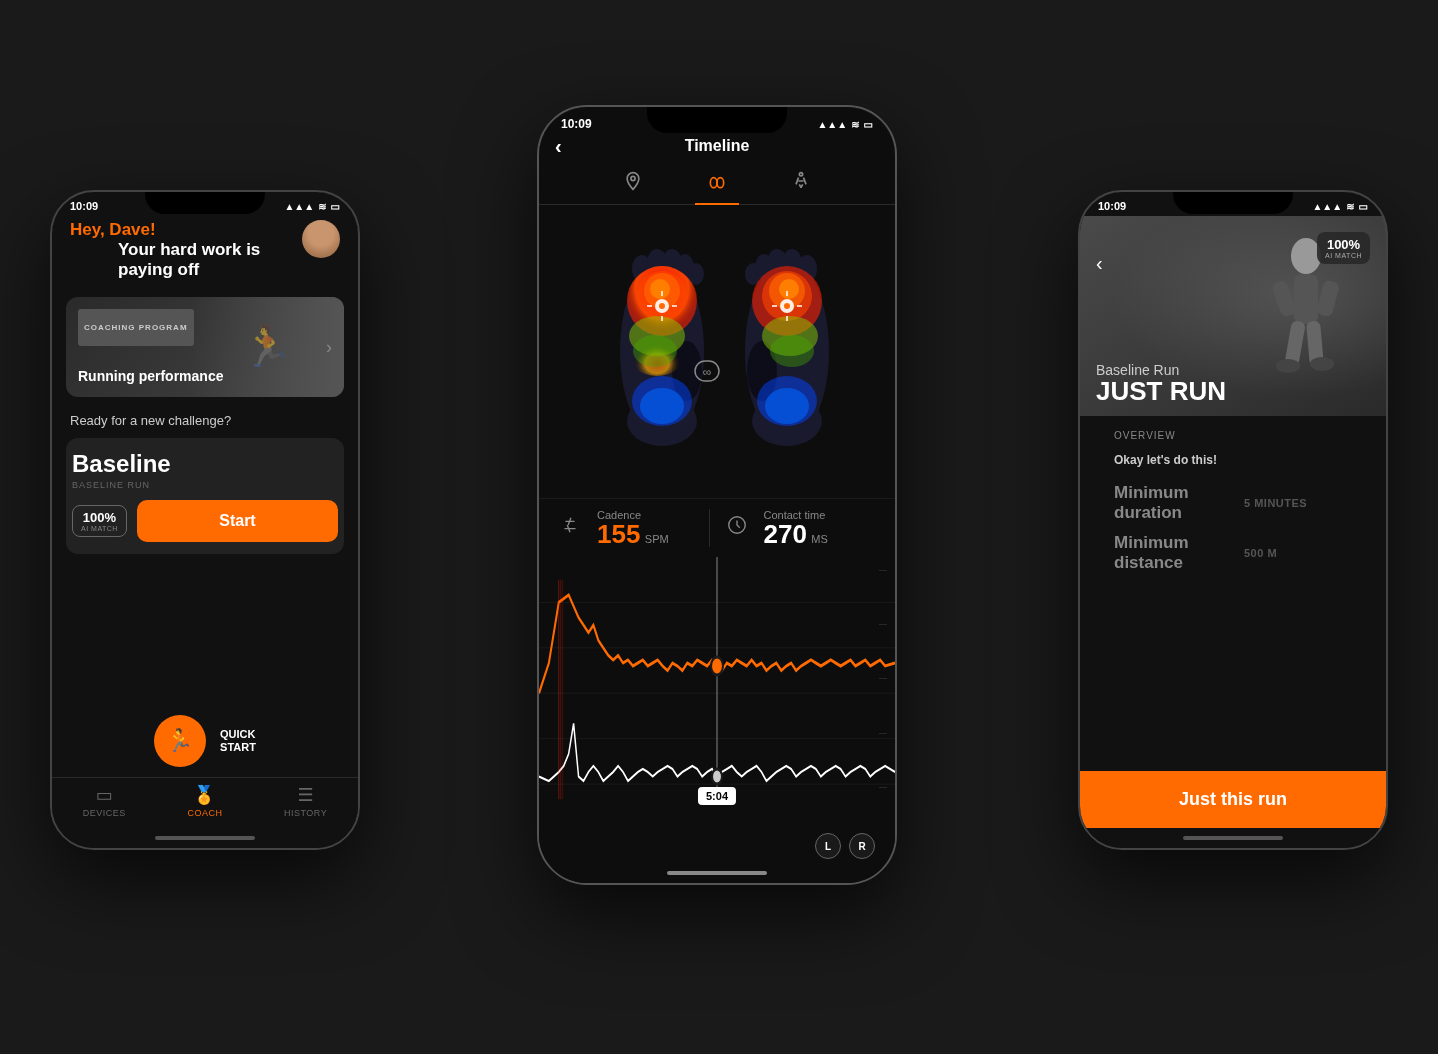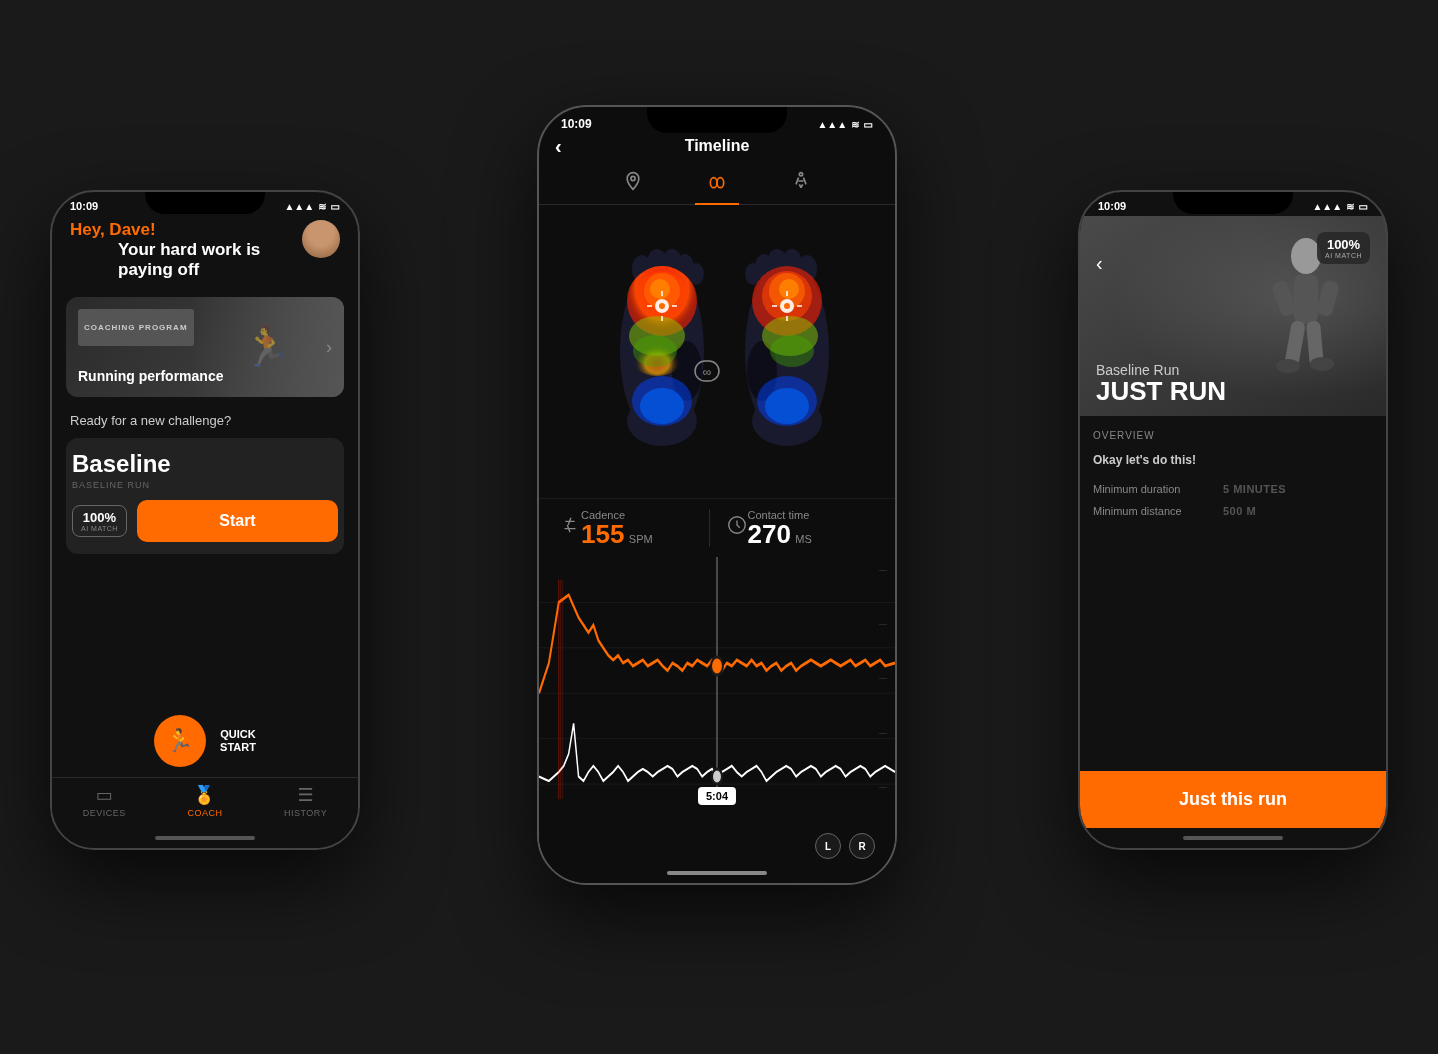--- a/index.html
+++ b/index.html
@@ -242,21 +242,20 @@
       display: flex;
       align-items: center;
       justify-content: center;
       font-size: 22px;
     }
     .quick-start-label {
       color: #fff;
       font-size: 11px;
       font-weight: 700;
       line-height: 1.2;
-      text-align: center;
     }
 
     
     .bottom-nav {
       display: flex;
       justify-content: space-around;
       padding: 6px 0 10px;
       border-top: 1px solid #2a2a2a;
       background: #111;
     }
@@ -335,21 +334,21 @@
       display: flex;
       padding: 10px 20px;
       gap: 0;
       border-top: 1px solid #1a1a1a;
       background: #0d0d0d;
     }
     .metric-item {
       flex: 1;
       display: flex;
       align-items: center;
-      gap: 0;
+      gap: 16px;
     }
     .metric-item + .metric-item {
       border-left: 1px solid #2a2a2a;
       padding-left: 16px;
     }
     .metric-icon { font-size: 18px; color: #888; }
     .metric-label { font-size: 11px; color: #888; display: block; }
     .metric-value { font-size: 26px; font-weight: 700; color: #ff6b00; line-height: 1; }
     .metric-unit { font-size: 11px; color: #888; }
     .metric-value-white { color: #fff; }
@@ -446,21 +445,21 @@
     .hero-text {
       position: absolute;
       bottom: 12px;
       left: 16px;
       z-index: 5;
     }
     .hero-run-type { font-size: 14px; color: #ccc; font-weight: 500; }
     .hero-run-name { font-size: 26px; font-weight: 900; color: #fff; line-height: 1; }
 
     .overview-section {
-      padding: 14px 13px;
+      padding: 14px 34px;
       flex: 1;
       overflow: hidden;
     }
     .overview-label {
       font-size: 10px;
       color: #888;
       letter-spacing: 1px;
       margin-bottom: 10px;
     }
     .overview-desc {
@@ -468,22 +467,22 @@
       color: #ccc;
       line-height: 1.5;
       margin-bottom: 14px;
     }
     .spec-row {
       display: flex;
       align-items: center;
       margin-bottom: 10px;
     }
     .spec-key {
-      font-size: 11px;
-      font-weight: 400;
+      font-size: 17px;
+      font-weight: 700;
       color: #888;
       width: 130px;
       flex-shrink: 0;
     }
     .spec-val {
       font-size: 11px;
       font-weight: 600;
       color: #555;
       letter-spacing: 0.5px;
     }

